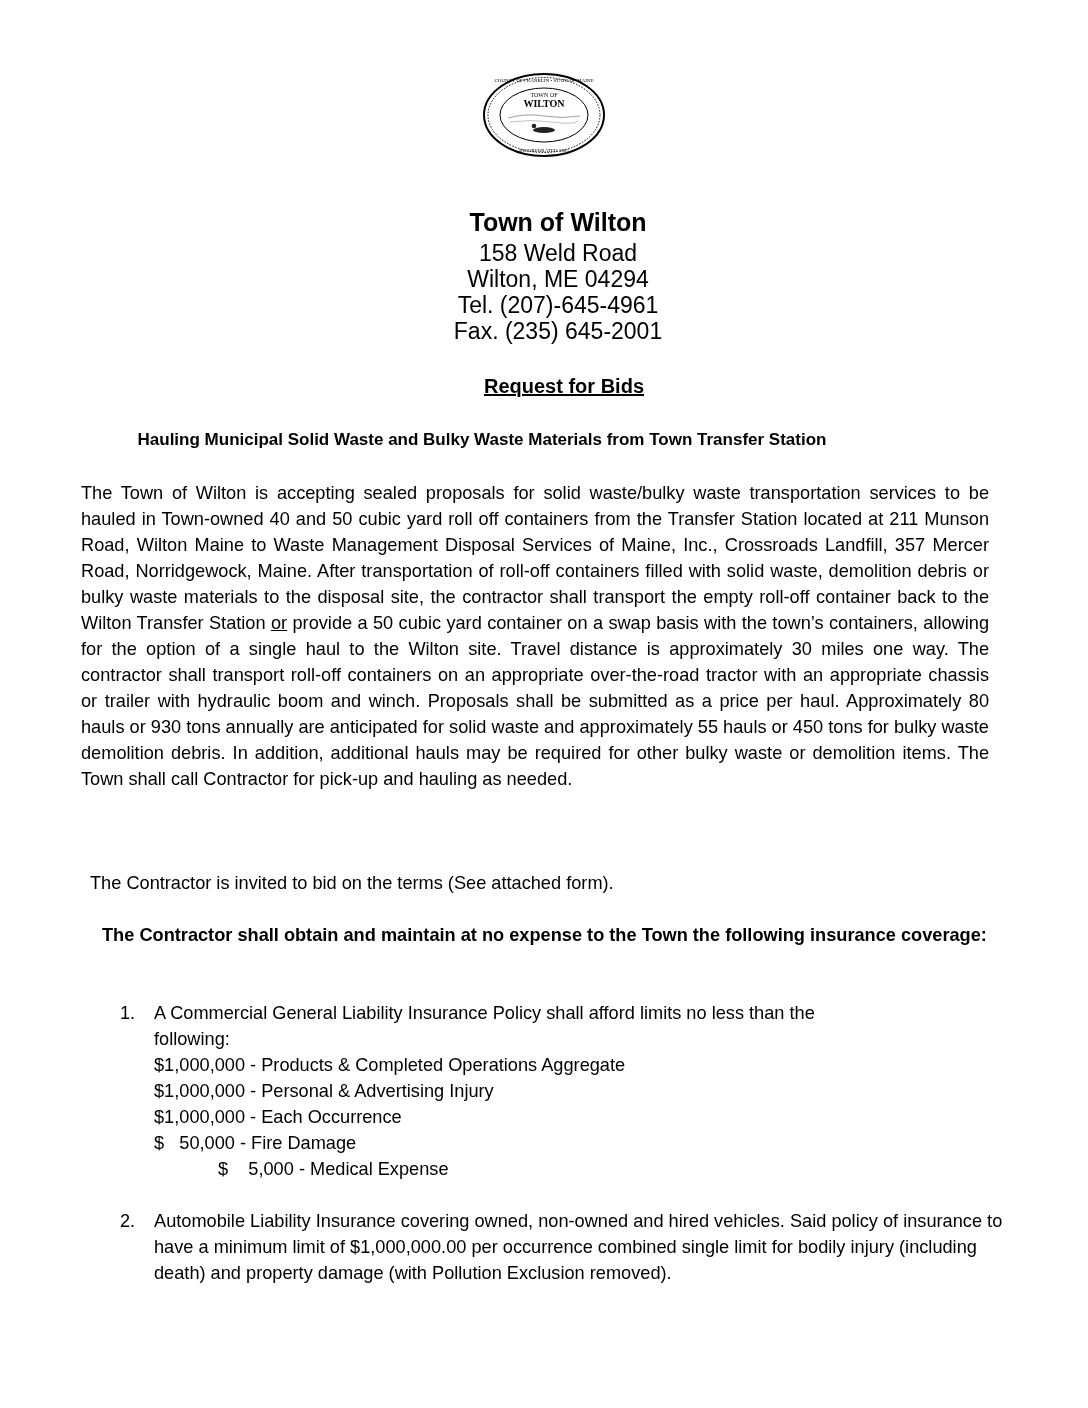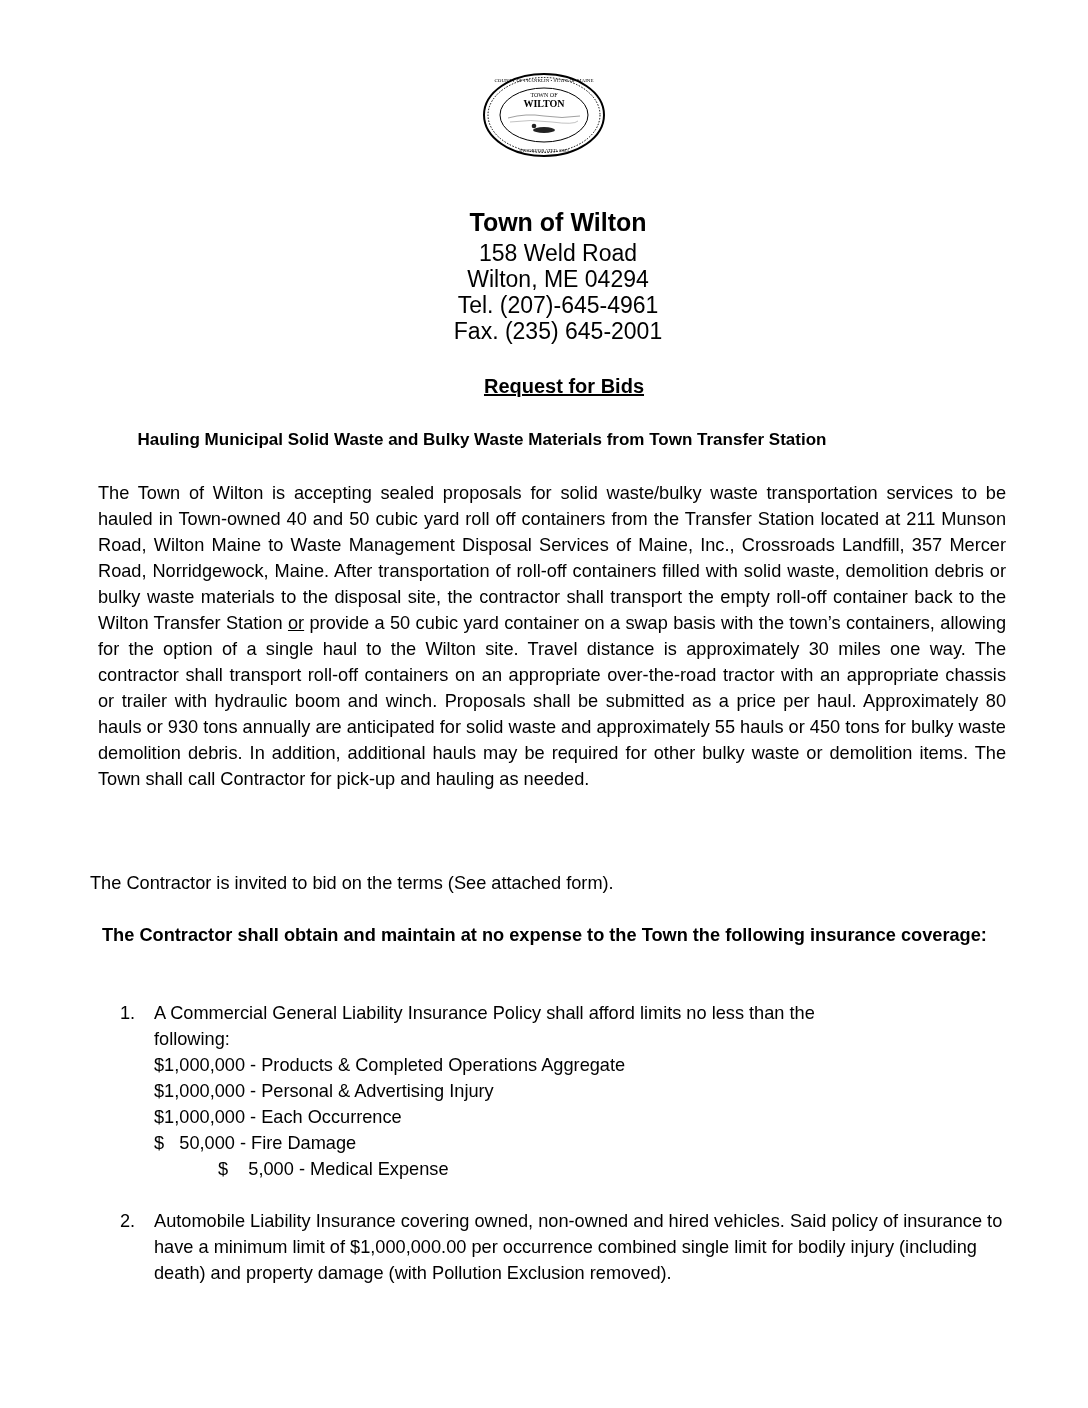--- a/index.html
+++ b/index.html
@@ -20,21 +20,21 @@
   .addr-line { font-size: 23px; line-height: 26px; }
   .rfb-title {
     position: absolute; left: 0; width: 1088px; top: 372px; text-align: center;
     font-size: 20px; font-weight: bold; text-decoration: underline; line-height: 28px; margin-left: 20px;
   }
   .subtitle {
     position: absolute; left: 0; width: 964px; top: 428px; text-align: center;
     font-size: 17px; font-weight: bold; line-height: 24px;
   }
   .body-para {
-    position: absolute; left: 98px; width: 908px; top: 480px;
+    position: absolute; left: 81px; width: 908px; top: 480px;
     font-size: 18.2px; line-height: 26px; text-align: justify;
   }
   .body-para .u { text-decoration: underline; }
   .invite {
     position: absolute; left: 90px; width: 908px; top: 870px;
     font-size: 18.2px; line-height: 26px;
   }
   .ins-heading {
     position: absolute; left: 102px; width: 908px; top: 922px;
     font-size: 18.2px; line-height: 26px; font-weight: bold; text-align: justify;

